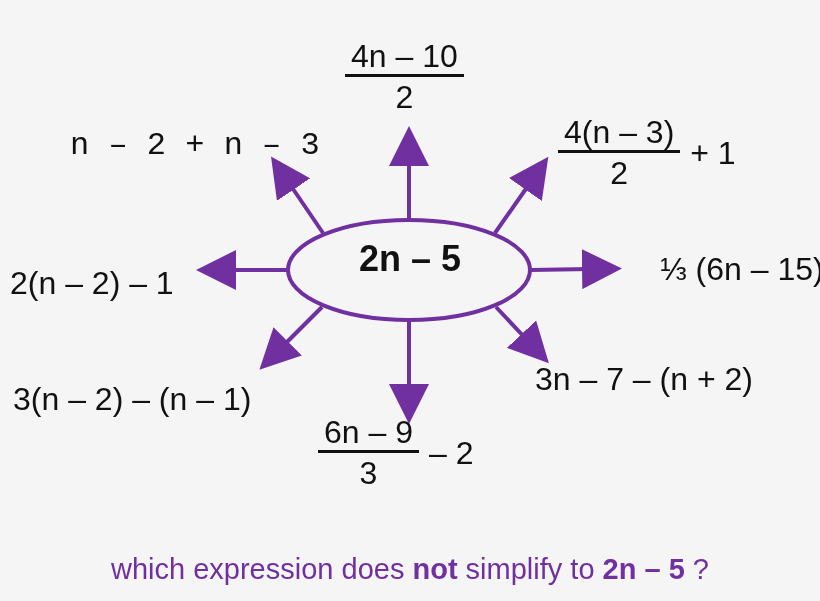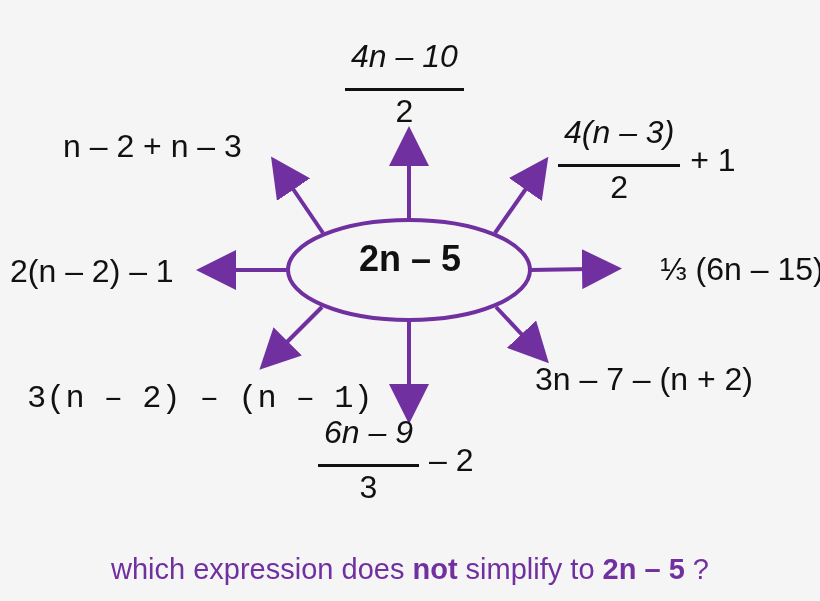--- a/index.html
+++ b/index.html
@@ -15,21 +15,21 @@
       position: absolute;
       font-size: 32px;
       line-height: 1;
       white-space: nowrap;
       color: #111;
     }
     .frac {
       display: inline-flex; flex-direction: column; align-items: center;
       vertical-align: middle;
     }
-    .frac .num { padding: 0 6px 16px 6px; border-bottom: 3px solid #111; font-style: italic; }
+    .frac .num { padding: 0 6px 2px 6px; border-bottom: 3px solid #111; }
     .frac .den { padding-top: 4px; }
     .tail { vertical-align: middle; margin-left: 10px; }
     .center-label {
       position: absolute; left: 290px; top: 238px; width: 240px;
       text-align: center; font-size: 36px; font-weight: bold; color: #111;
     }
     .question {
       position: absolute; left: 0; width: 820px; top: 553px;
       text-align: center; font-size: 29px; color: #7030a0;
     }
@@ -72,27 +72,27 @@
   </span>
 </div>
 
 <div class="expr" style="left:558px; top:116px;">
   <span class="frac">
     <span class="num">4(n – 3)</span>
     <span class="den">2</span>
   </span><span class="tail">+  1</span>
 </div>
 
-<div class="expr" style="left:63px; top:130px;">n – 2 + n – 3</div>
+<div class="expr" style="left:70px; top:130px;font-family:Liberation Mono, monospace;">n – 2 + n – 3</div>
 
-<div class="expr" style="left:10px; top:255px;text-align:right;">2(n – 2) – 1</div>
+<div class="expr" style="left:10px; top:267px;text-align:right;">2(n – 2) – 1</div>
 
 <div class="expr" style="left:620px; top:253px;margin-left:40px;">⅓ (6n – 15)</div>
 
-<div class="expr" style="left:27px; top:383px;font-family:Liberation Mono, monospace;">3(n – 2) – (n – 1)</div>
+<div class="expr" style="left:13px; top:383px;">3(n – 2) – (n – 1)</div>
 
 <div class="expr" style="left:535px; top:363px;">3n – 7 – (n + 2)</div>
 
 <div class="expr" style="left:318px; top:416px;">
   <span class="frac">
     <span class="num">6n – 9</span>
     <span class="den">3</span>
   </span><span class="tail">–  2</span>
 </div>
 

